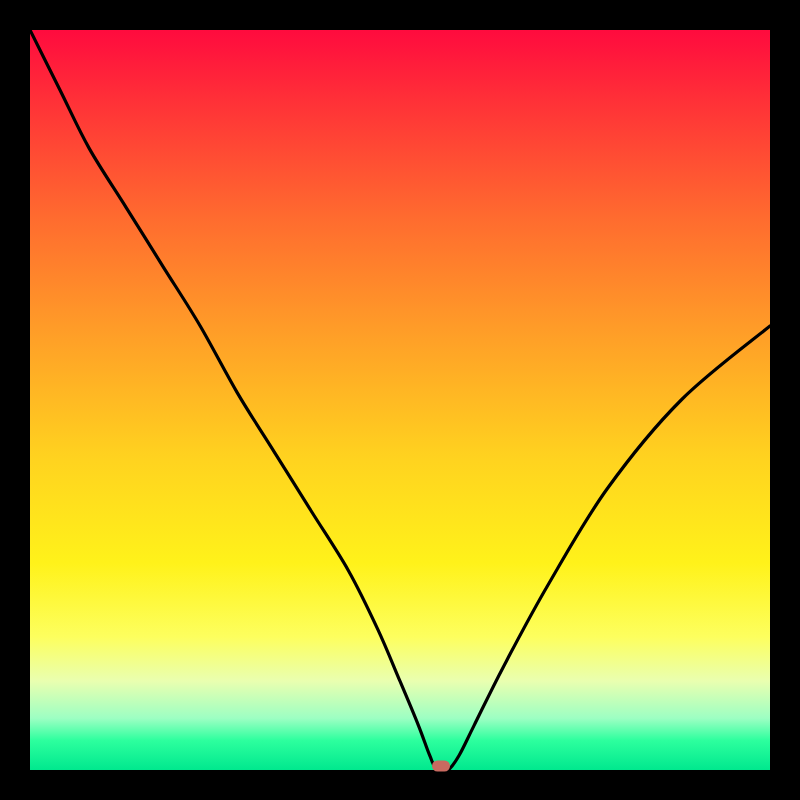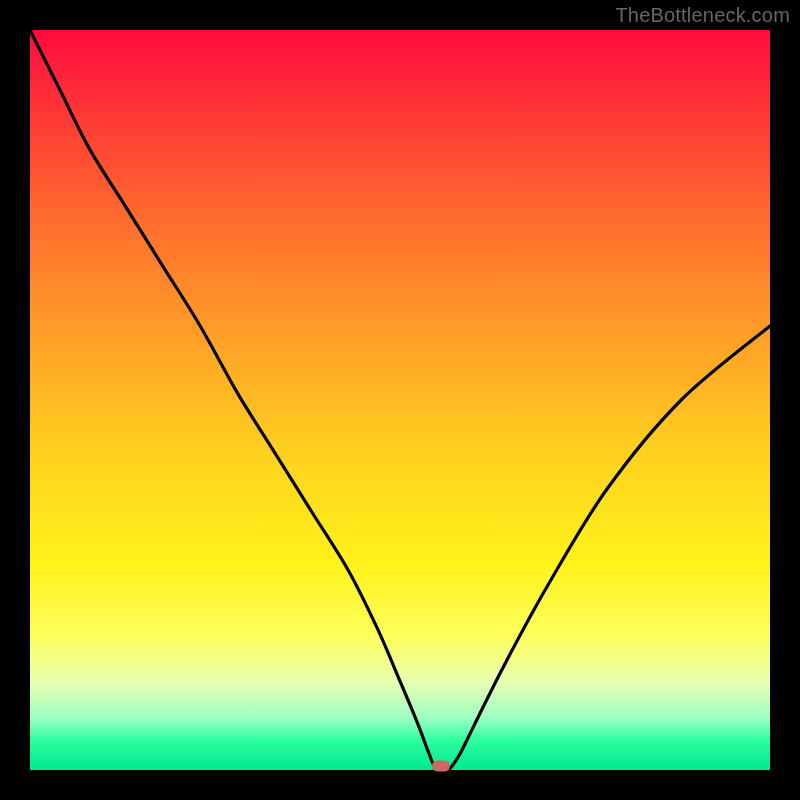--- a/index.html
+++ b/index.html
@@ -61,21 +61,20 @@
     background: #c96a60;
     border-radius: 6px;
     transform: translate(-50%, -50%);
   }
 </style>
 </head>
 <body>
 
 <div class="frame">
 
-  <div class="watermark">TheBottleneck.com</div>
 
   <div class="plot">
     <svg class="curve" viewBox="0 0 740 740" preserveAspectRatio="none">
       <path fill="none" stroke="#000" stroke-width="3.2" stroke-linecap="round" stroke-linejoin="round" d="M 0.0 0.0 C 4.9 9.9 19.7 39.5 29.6 59.2 C 39.5 78.9 48.1 98.7 59.2 118.4 C 70.3 138.1 83.9 157.9 96.2 177.6 C 108.5 197.3 120.9 217.1 133.2 236.8 C 145.5 256.5 157.9 275.0 170.2 296.0 C 182.5 317.0 194.9 341.6 207.2 362.6 C 219.5 383.6 231.9 402.1 244.2 421.8 C 256.5 441.5 268.9 461.3 281.2 481.0 C 293.5 500.7 307.1 520.5 318.2 540.2 C 329.3 559.9 339.2 580.9 347.8 599.4 C 356.4 617.9 363.2 635.2 370.0 651.2 C 376.8 667.2 383.6 683.3 388.5 695.6 C 393.4 707.9 396.5 717.8 399.6 725.2 C 402.7 732.6 403.9 737.5 407.0 740.0 C 410.1 742.5 414.4 742.5 418.1 740.0 C 421.8 737.5 424.9 732.6 429.2 725.2 C 433.5 717.8 436.6 710.4 444.0 695.6 C 451.4 680.8 461.3 659.8 473.6 636.4 C 485.9 613.0 500.7 584.6 518.0 555.0 C 535.3 525.4 555.0 489.6 577.2 458.8 C 599.4 428.0 624.1 397.1 651.2 370.0 C 678.3 342.9 725.2 308.3 740.0 296.0"></path>
     </svg>
     <div class="marker" style="left:410.7px; top:735.6px;"></div>
   </div>
 
 </div>
 

